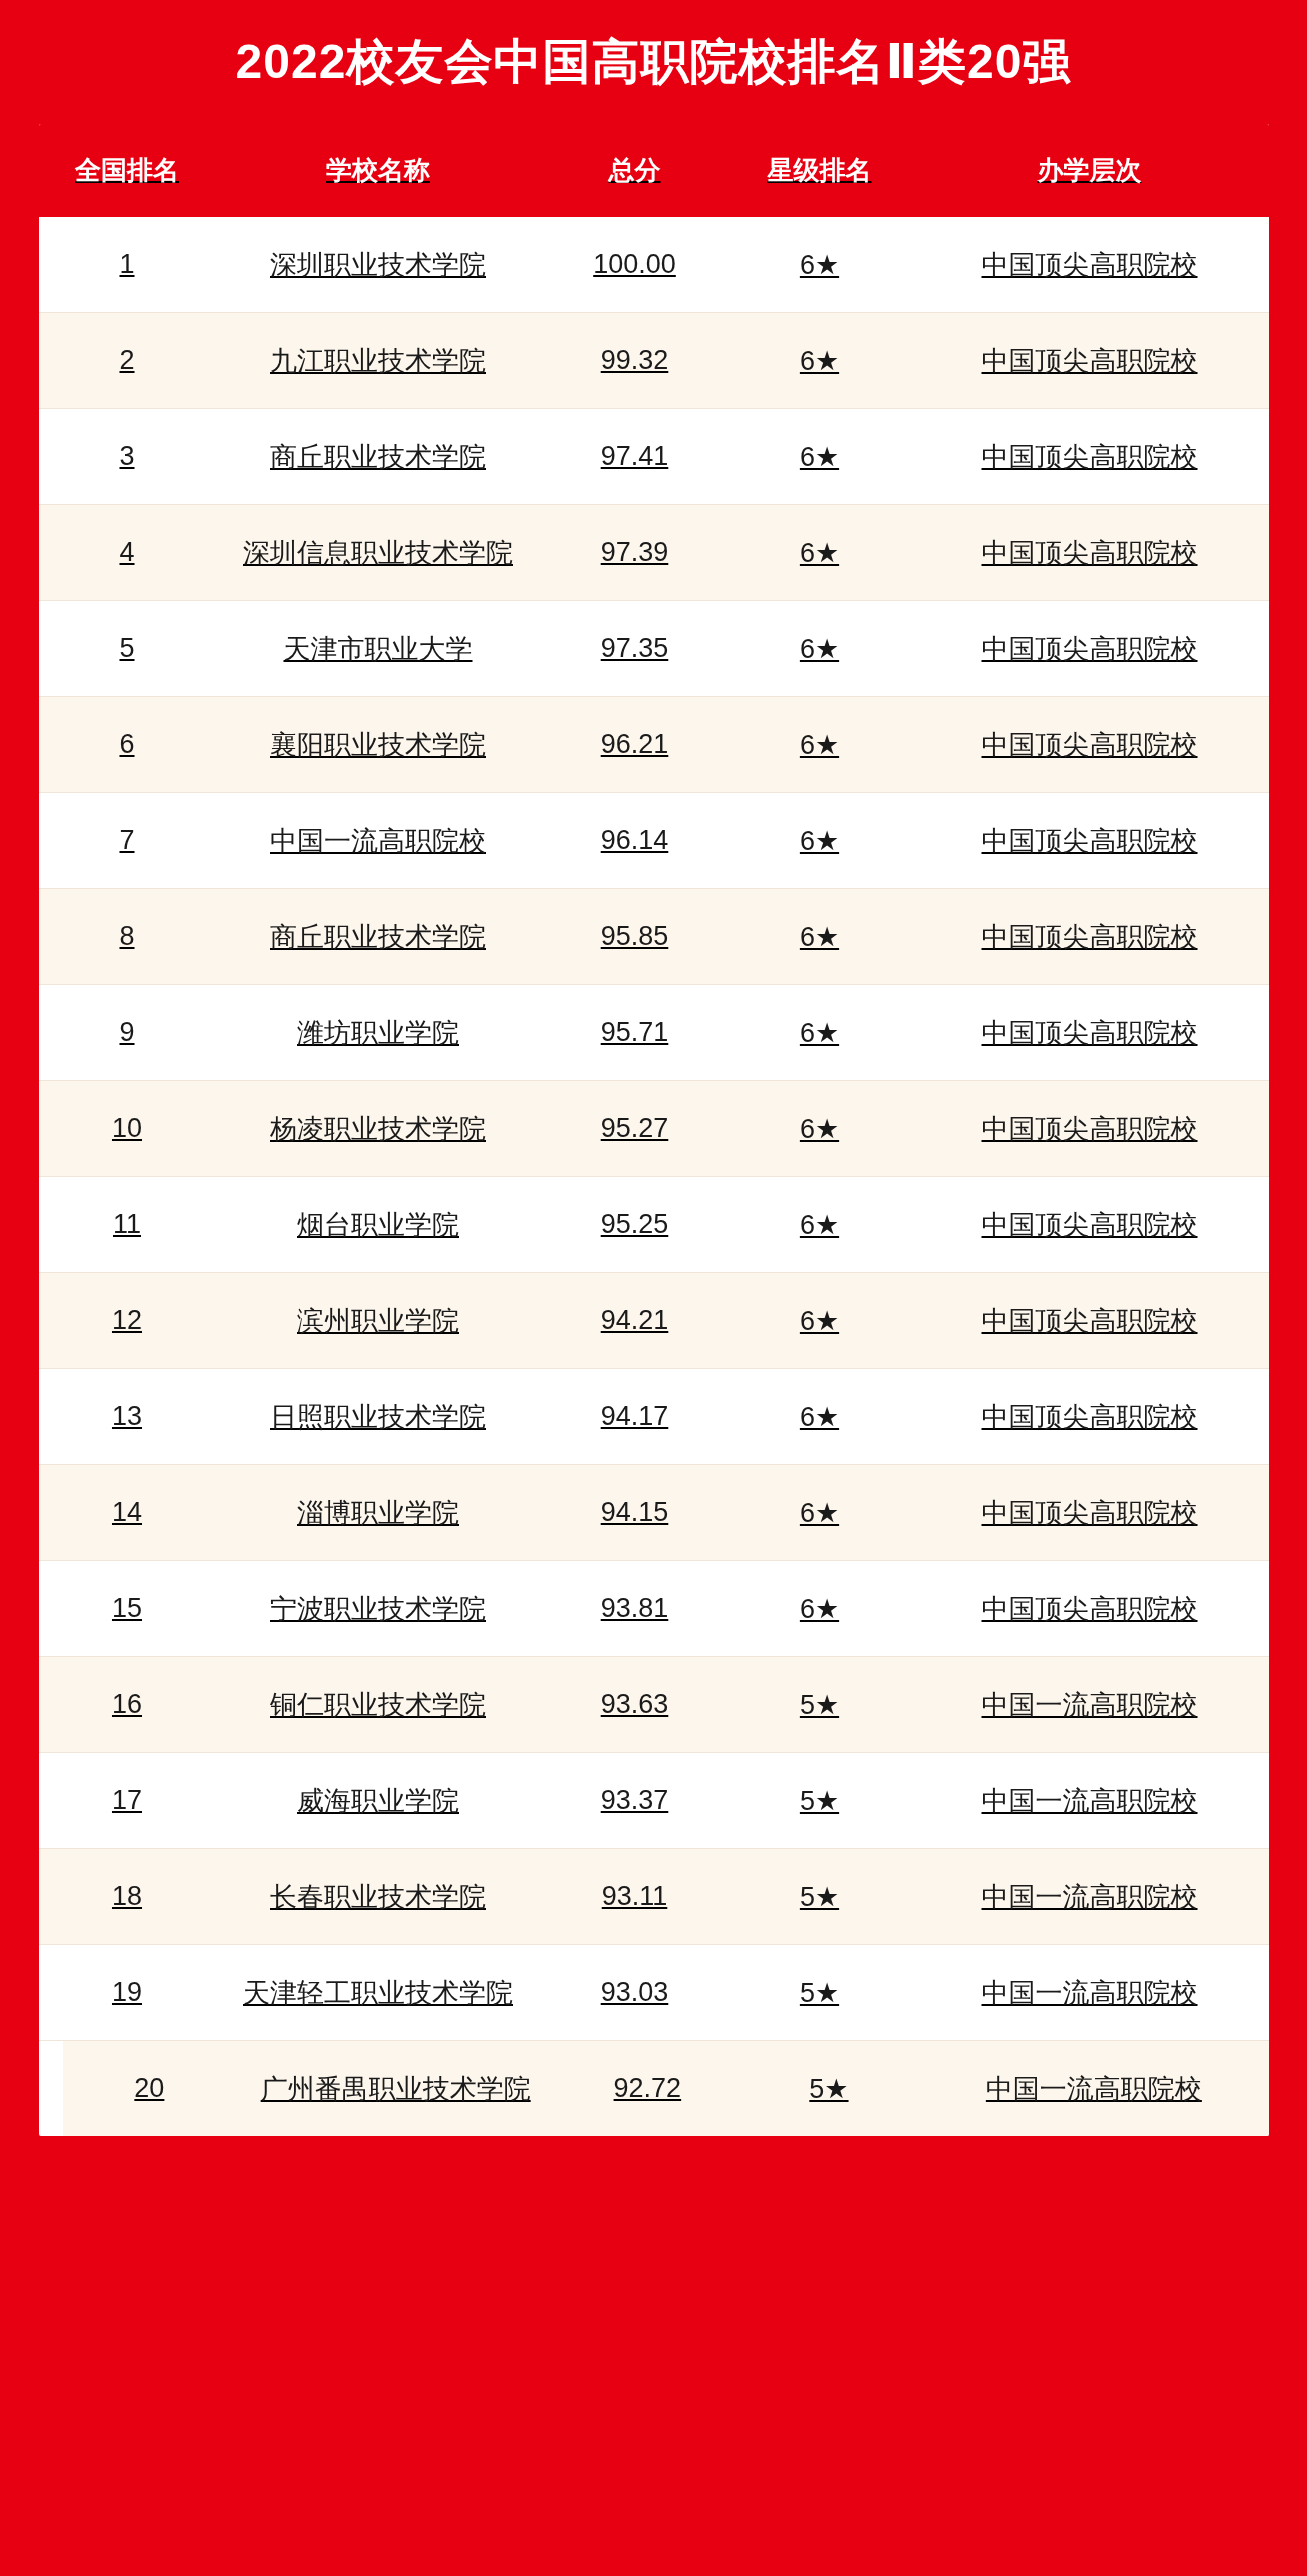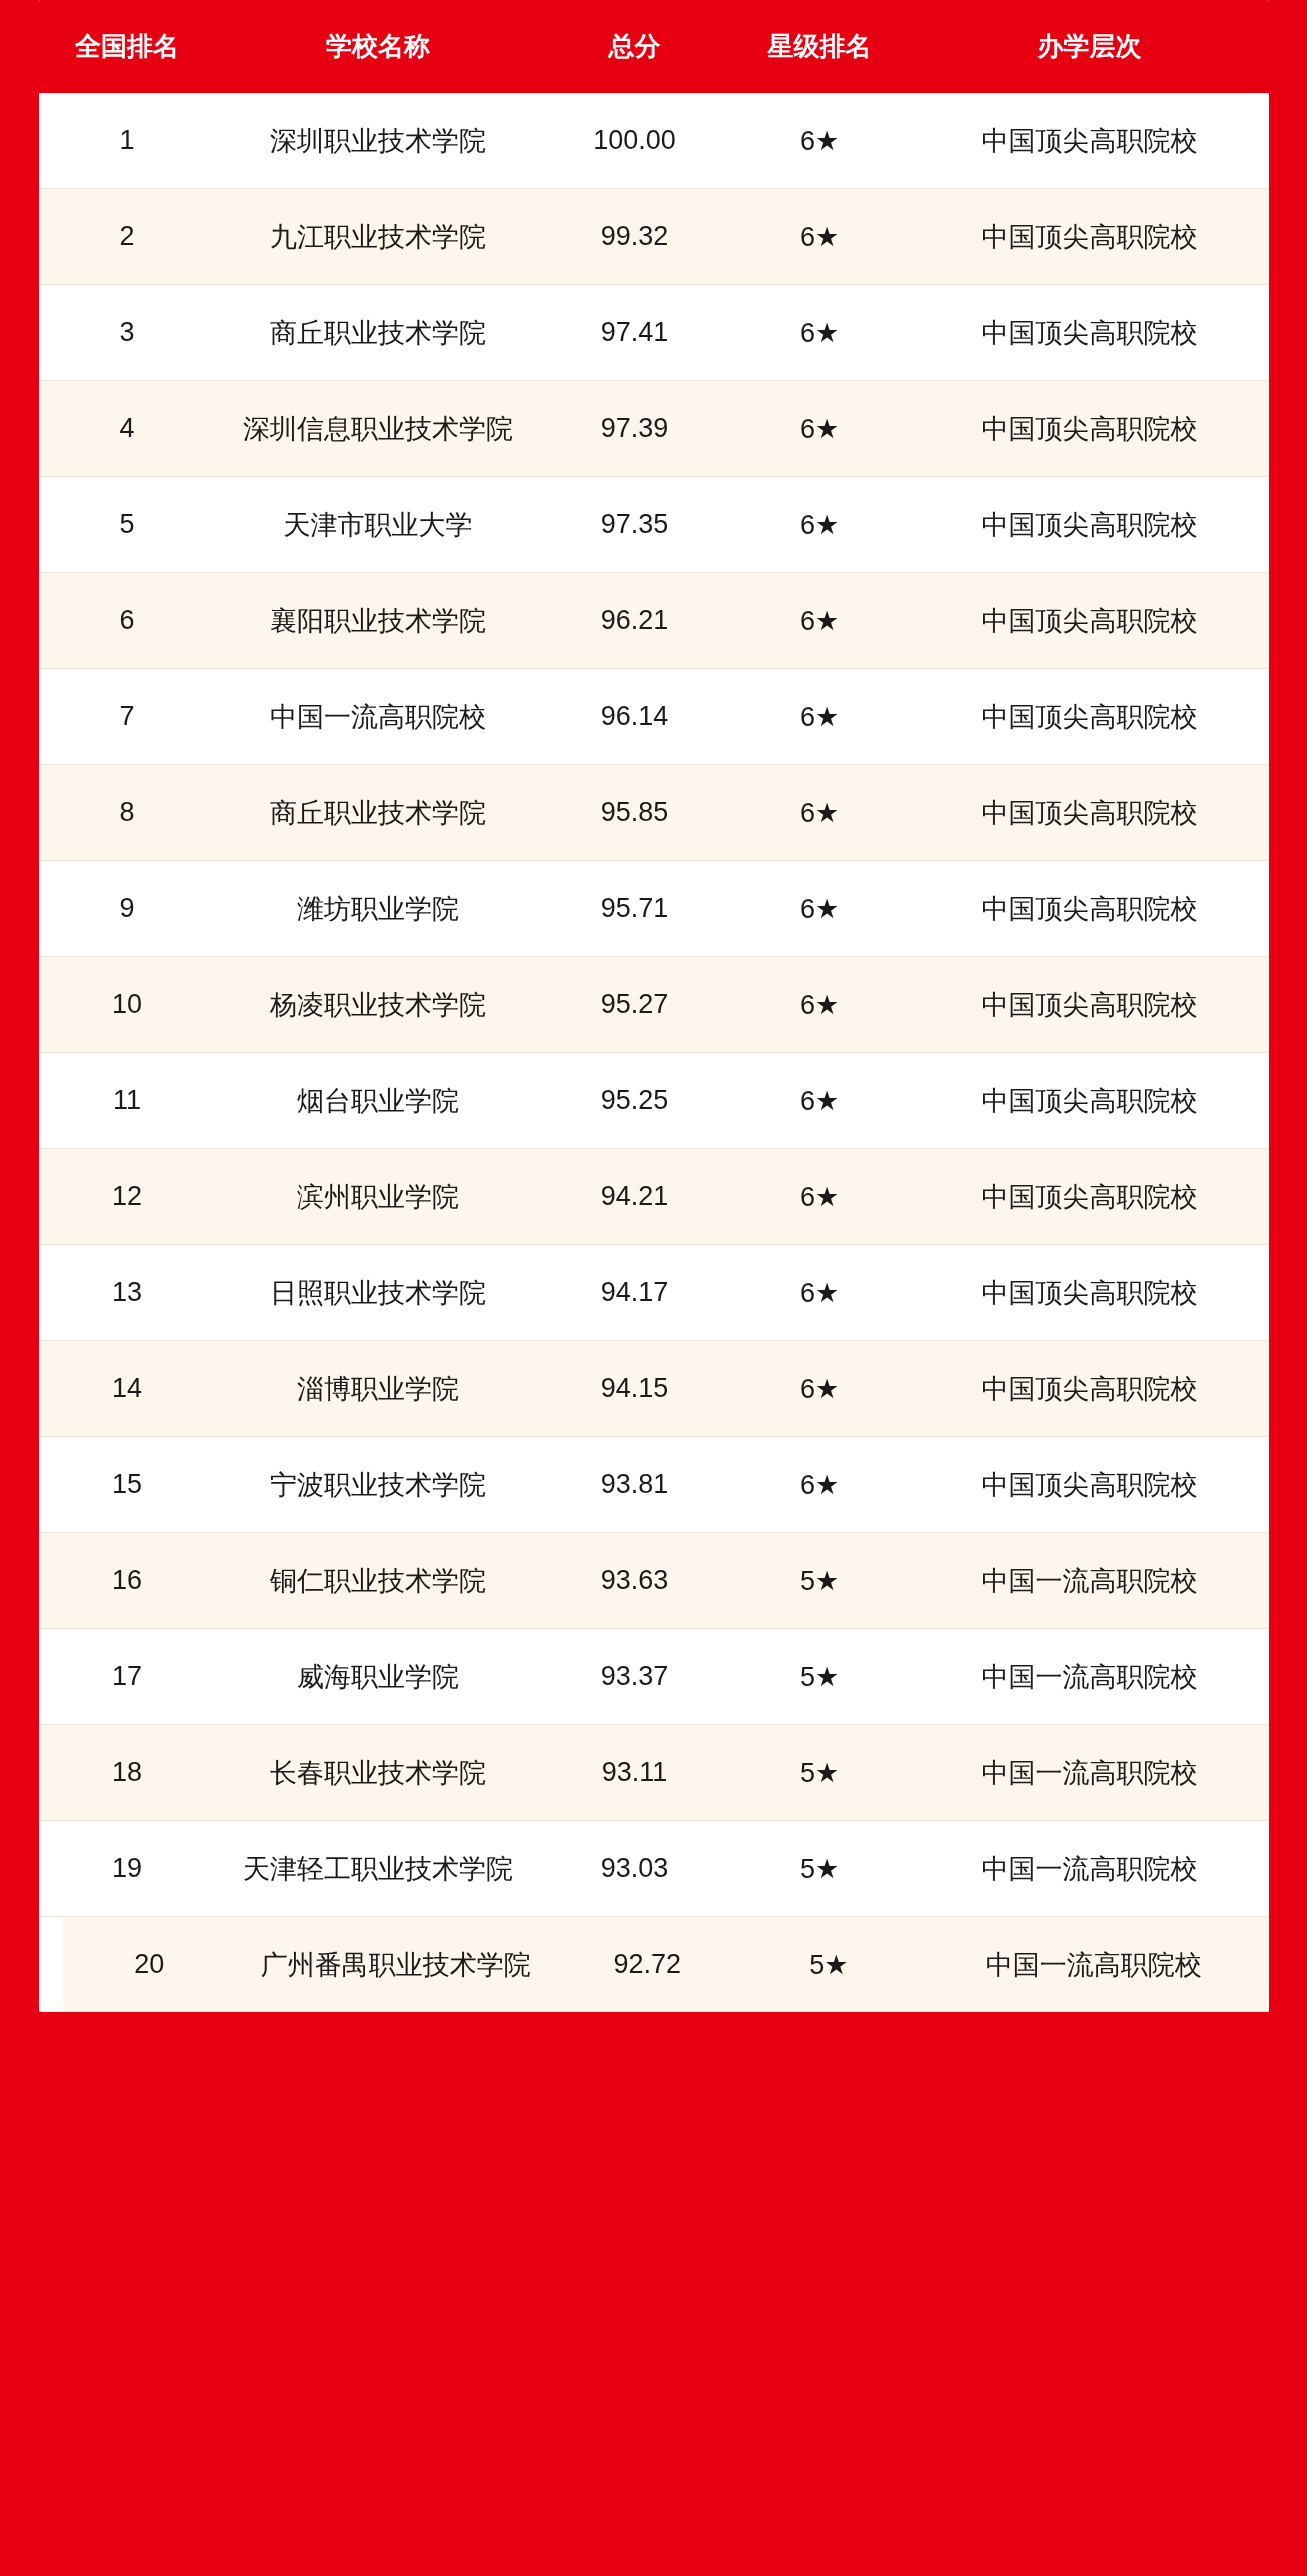--- a/index.html
+++ b/index.html
@@ -35,20 +35,21 @@
     font-weight: bold;
     letter-spacing: 1px;
     white-space: nowrap;
   }
   .table {
     background: #ffffff;
     border-radius: 1.9px;
     width: 1230px;
     box-sizing: border-box;
     overflow: hidden;
+    text-decoration: underline;
   }
   .row {
     display: flex;
     align-items: center;
     height: 95px;
     border-bottom: 1px solid #f0e6d8;
   }
   .row:last-child {
     border-bottom: none;
     margin-left: 24px;
@@ -91,20 +92,23 @@
     color: #ffffff;
     font-size: 23px;
     white-space: nowrap;
   }
 </style>
 </head>
 <body>
 
 <div class="page">
 
+  <div class="title-wrap">
+    <div class="title">2022校友会中国高职院校排名Ⅱ类20强</div>
+  </div>
 
   <div class="table">
 
     <div class="row head-row">
       <div class="cell c-rank">全国排名</div>
       <div class="cell c-name">学校名称</div>
       <div class="cell c-score">总分</div>
       <div class="cell c-star">星级排名</div>
       <div class="cell c-level">办学层次</div>
     </div>

